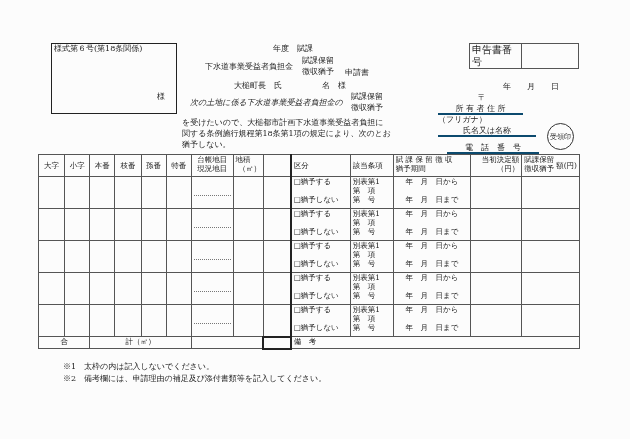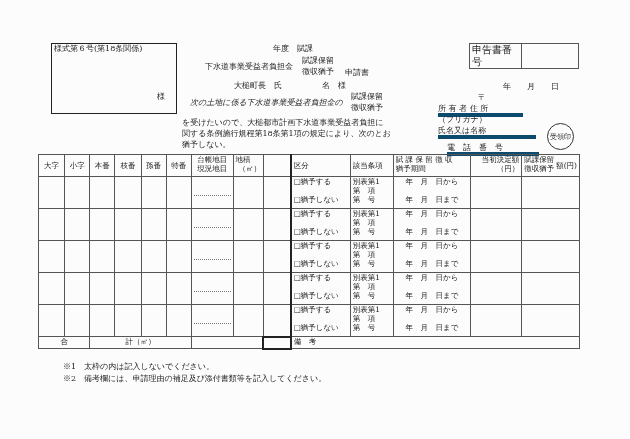--- a/index.html
+++ b/index.html
@@ -3,21 +3,21 @@
 <meta charset="utf-8">
 <style>
   html, body { margin:0; padding:0; }
   body { width:630px; height:439px; background:#fcfcfc; position:relative; overflow:hidden;
          font-family:"DejaVu Serif", serif; color:#222; font-size:8px; }
   .abs { position:absolute; white-space:nowrap; line-height:1.15; }
   .box { position:absolute; border:1.5px solid #222; box-sizing:border-box; }
   table { border-collapse:collapse; position:absolute; }
   td { border:1px solid #555; padding:0 2px; font-size:7.5px; line-height:1.2; vertical-align:top; box-sizing:border-box; }
   .ref td { font-size:10px; height:11px; vertical-align:middle; }
-  .ul { border-bottom:4px solid #0c4a6e; }
+  .ul { border-bottom:2px solid #0c4a6e;text-align:center; }
   .stamp { position:absolute; width:27px; height:27px; border:1px solid #333; border-radius:50%;
            font-size:7px; display:flex; align-items:center; justify-content:center; box-sizing:border-box; }
   .main { left:38px; top:154px; border:1.5px solid #222; }
   .main td { height:11px; }
   .center { text-align:center; }
   .right { text-align:right; }
   .dot { border-top:1px dotted #777; margin-top:6px; }
   .thick-r { border-right:2px solid #222 !important; }
 </style>
 </head>

